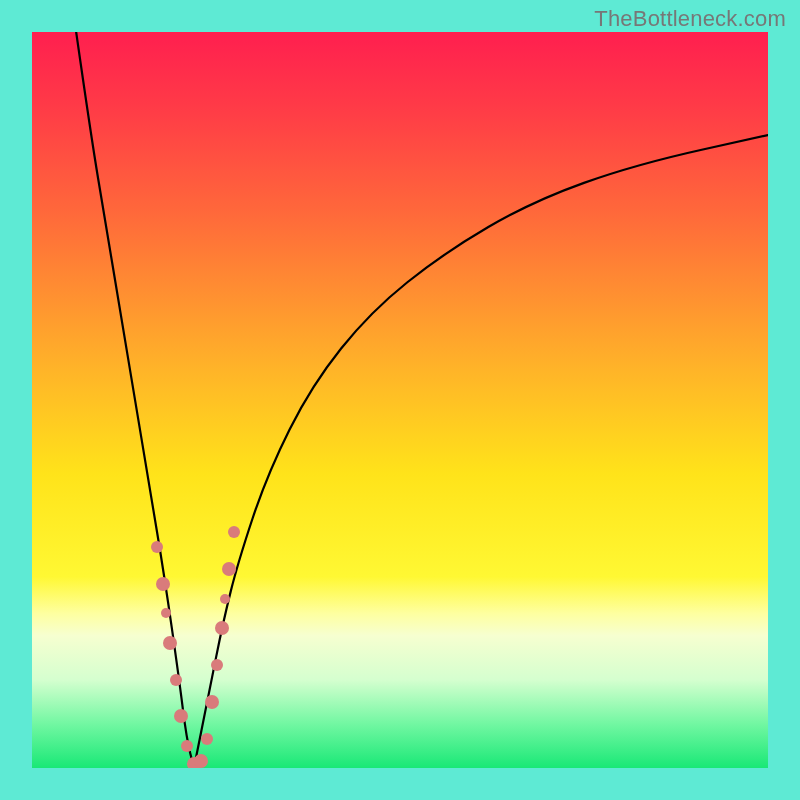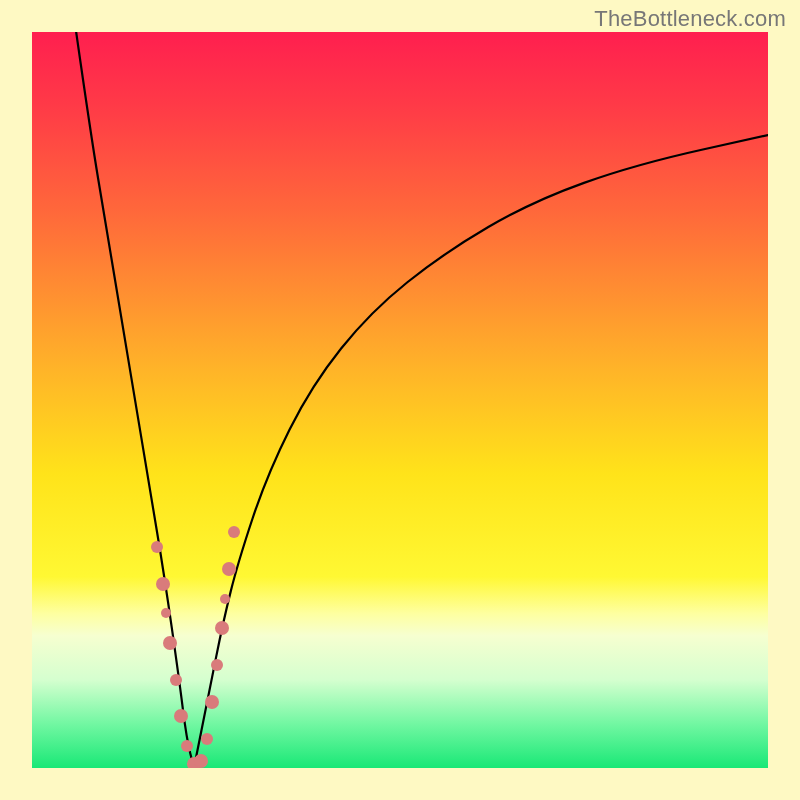--- a/index.html
+++ b/index.html
@@ -9,21 +9,21 @@
     height: 800px;
     overflow: hidden;
     background: #000;
     font-family: Arial, Helvetica, sans-serif;
   }
   .frame {
     position: absolute;
     top: 0; left: 0;
     width: 800px;
     height: 800px;
-    background: #fef9c3;
+    background: #5eead4;
   }
   .plot {
     position: absolute;
     top: 32px;
     left: 32px;
     width: 736px;
     height: 736px;
     overflow: hidden;
   }
   .gradient {

